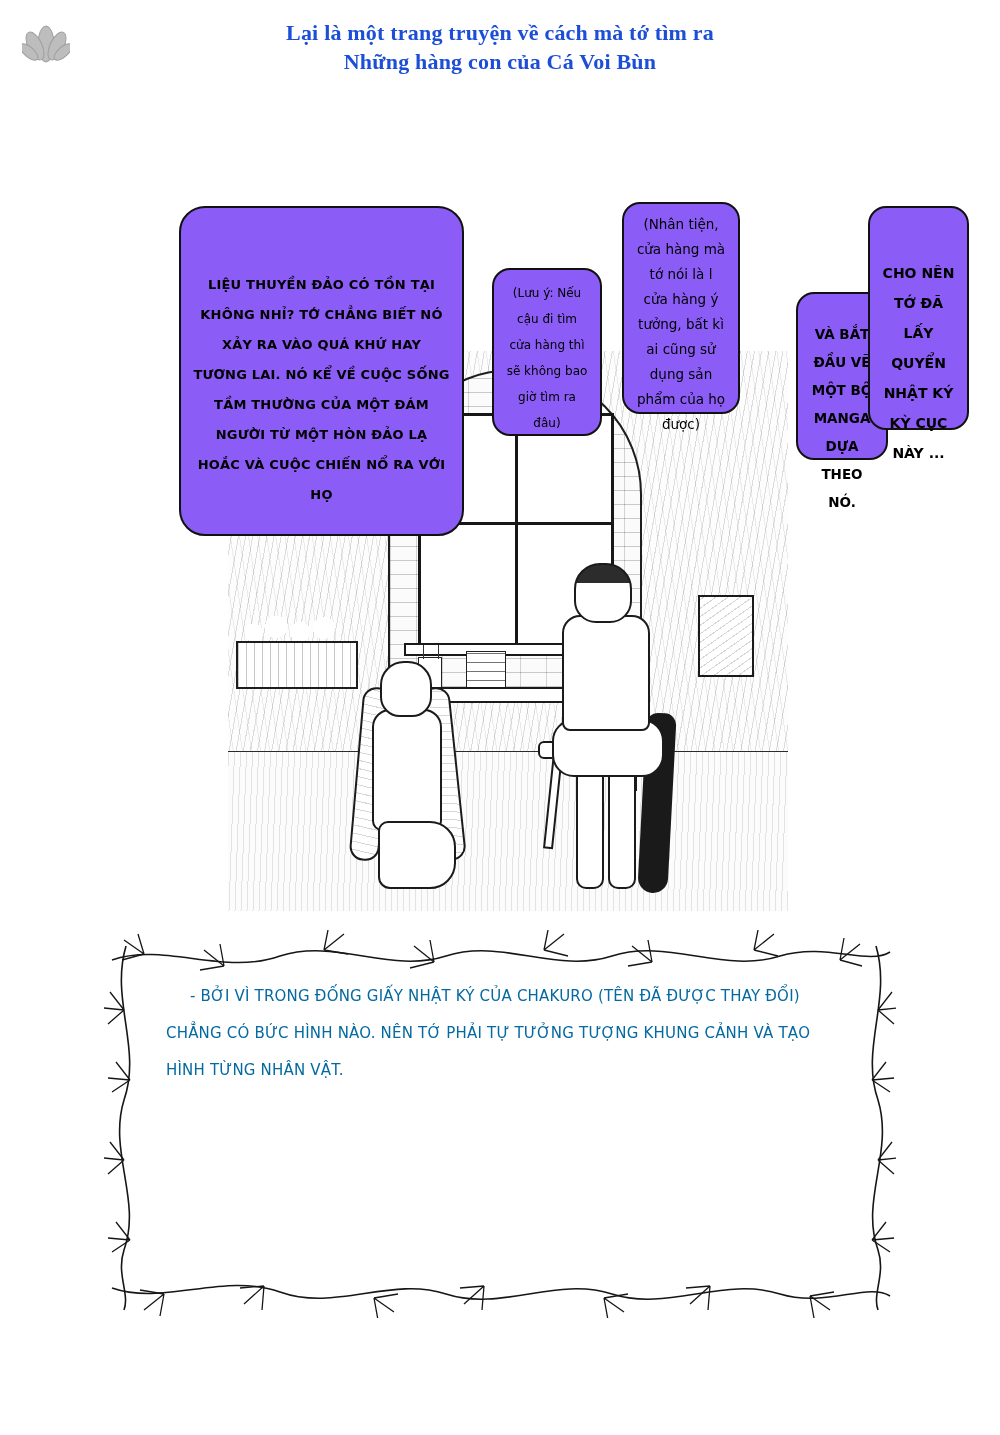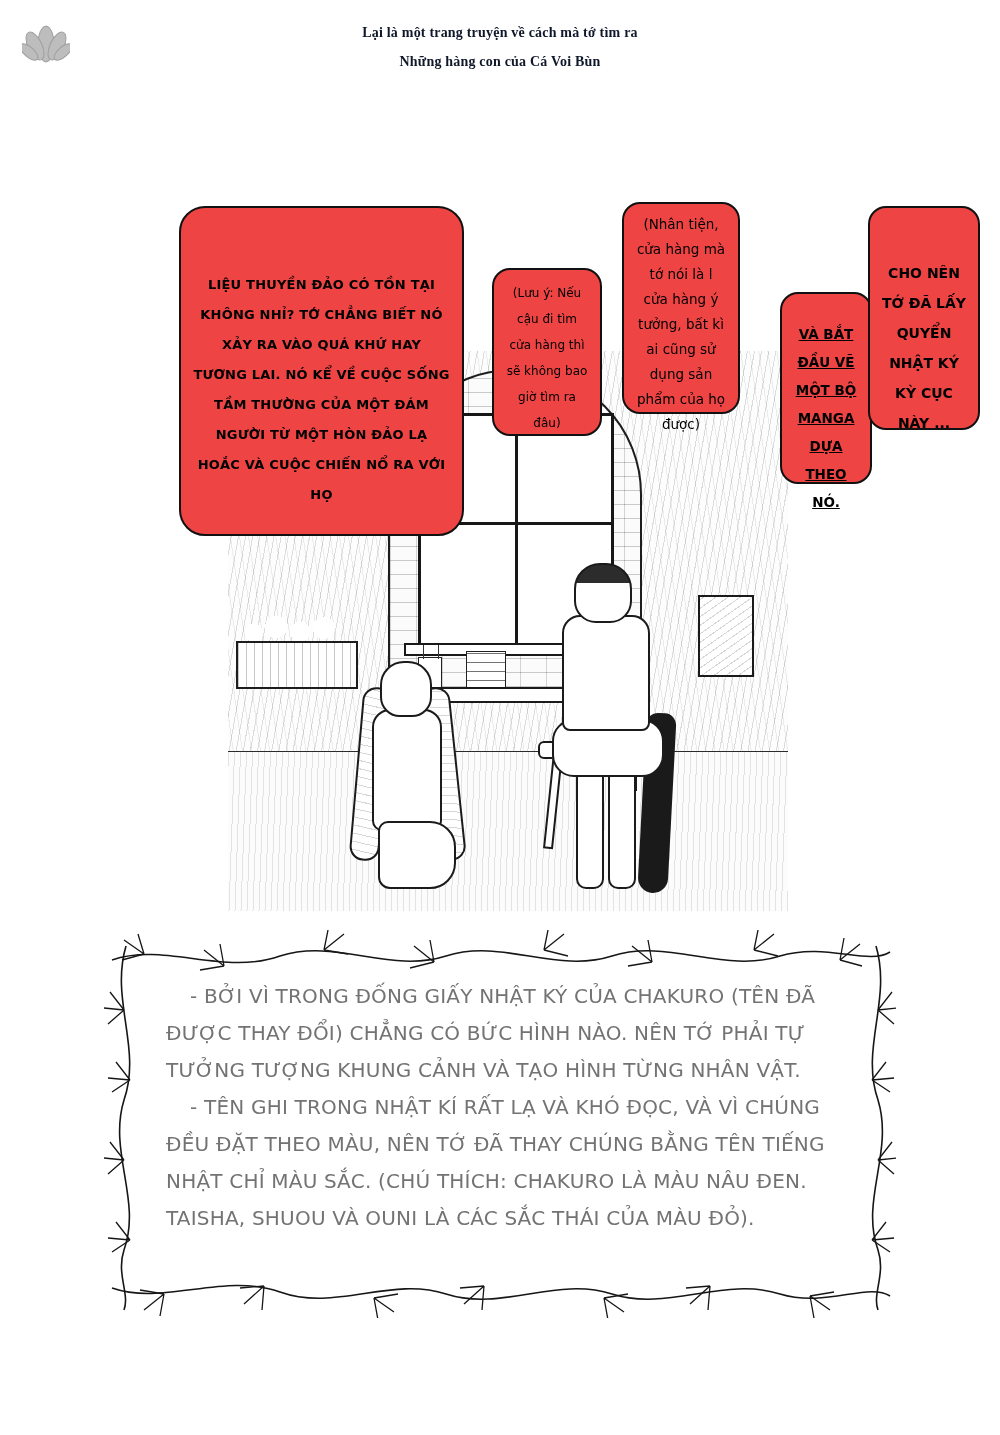--- a/index.html
+++ b/index.html
@@ -26,23 +26,23 @@
     height: 88px;
   }
   .page-title {
     position: absolute;
     left: 150px;
     top: 18px;
     width: 700px;
     text-align: center;
     font-family: "Liberation Serif", serif;
     font-weight: bold;
-    font-size: 14px;
+    font-size: 22px;
     line-height: 29px;
-    color: #0f172a;
+    color: #1d4ed8;
     letter-spacing: 0.2px;
   }
   .lotus-logo {
     position: absolute;
     left: 22px;
     top: 14px;
     width: 48px;
     height: 52px;
   }
 
@@ -317,21 +317,21 @@
     position: absolute; left: 96px; top: 150px;
     width: 30px; height: 180px;
     background: #1a1a1a;
     border-radius: 14px 14px 18px 18px;
     transform: rotate(3deg);
   }
 
   
   .bubble {
     position: absolute;
-    background: #ef4444;
+    background: #8b5cf6;
     border: 2.5px solid #111111;
     border-radius: 22px;
     box-sizing: border-box;
     text-align: center;
     color: #000;
   }
   .bubble .txt {
     display: block;
     padding: 10px 12px;
     font-family: "DejaVu Sans", sans-serif;
@@ -362,34 +362,33 @@
     left: 518px; top: 106px;
     width: 118px; height: 212px;
     border-radius: 18px;
   }
   .bubble-3 .txt {
     font-size: 13.5px;
     line-height: 25px;
     padding-top: 8px;
   }
   .bubble-4 {
-    left: 676px; top: 196px;
-    width: 92px; height: 192px;
+    left: 692px; top: 196px;
+    width: 92px; height: 168px;
     border-radius: 18px;
-    text-decoration: underline;
   }
   .bubble-4 .txt {
     font-size: 13.5px;
     line-height: 28px;
     font-weight: bold;
     padding-top: 26px;
   }
   .bubble-5 {
     left: 764px; top: 110px;
-    width: 112px; height: 224px;
+    width: 101px; height: 224px;
     border-radius: 18px;
   }
   .bubble-5 .txt {
     font-size: 14px;
     line-height: 30px;
     font-weight: bold;
     padding-top: 50px;
   }
 
   
@@ -406,23 +405,23 @@
     left: 0; top: 0;
     width: 792px;
     height: 388px;
     pointer-events: none;
   }
   .note-text {
     position: absolute;
     left: 62px;
     top: 48px;
     width: 668px;
-    font-size: 20px;
+    font-size: 15px;
     line-height: 37px;
-    color: #737373;
+    color: #0369a1;
     font-family: "DejaVu Sans", sans-serif;
     letter-spacing: 0.2px;
   }
   .note-text p {
     margin: 0 0 0 0;
     text-indent: 24px;
   }
 </style>
 </head>
 <body>
@@ -546,17 +545,16 @@
 
         <path d="M774,80 l14,-18 M774,80 l16,14 M774,80 l20,-2"></path>
         <path d="M768,150 l14,-18 M768,150 l18,12 M768,150 l22,-2"></path>
         <path d="M774,230 l14,-18 M774,230 l16,14 M774,230 l20,-2"></path>
         <path d="M768,310 l14,-18 M768,310 l18,12 M768,310 l22,-2"></path>
       </g>
     </svg>
 
     <div class="note-text">
       <p>- BỞI VÌ TRONG ĐỐNG GIẤY NHẬT KÝ CỦA CHAKURO (TÊN ĐÃ ĐƯỢC THAY ĐỔI) CHẲNG CÓ BỨC HÌNH NÀO. NÊN TỚ PHẢI TỰ TƯỞNG TƯỢNG KHUNG CẢNH VÀ TẠO HÌNH TỪNG NHÂN VẬT.</p>
-      <p>- TÊN GHI TRONG NHẬT KÍ RẤT LẠ VÀ KHÓ ĐỌC, VÀ VÌ CHÚNG ĐỀU ĐẶT THEO MÀU, NÊN TỚ ĐÃ THAY CHÚNG BẰNG TÊN TIẾNG NHẬT CHỈ MÀU SẮC. (CHÚ THÍCH: CHAKURO LÀ MÀU NÂU ĐEN. TAISHA, SHUOU VÀ OUNI LÀ CÁC SẮC THÁI CỦA MÀU ĐỎ).</p>
     </div>
   </div>
 
 </div>
 
 </body></html>

